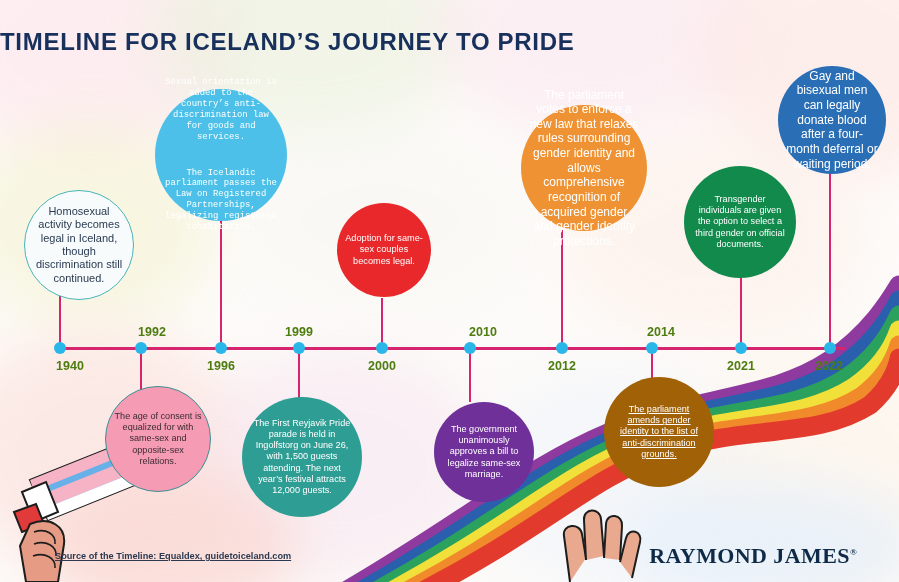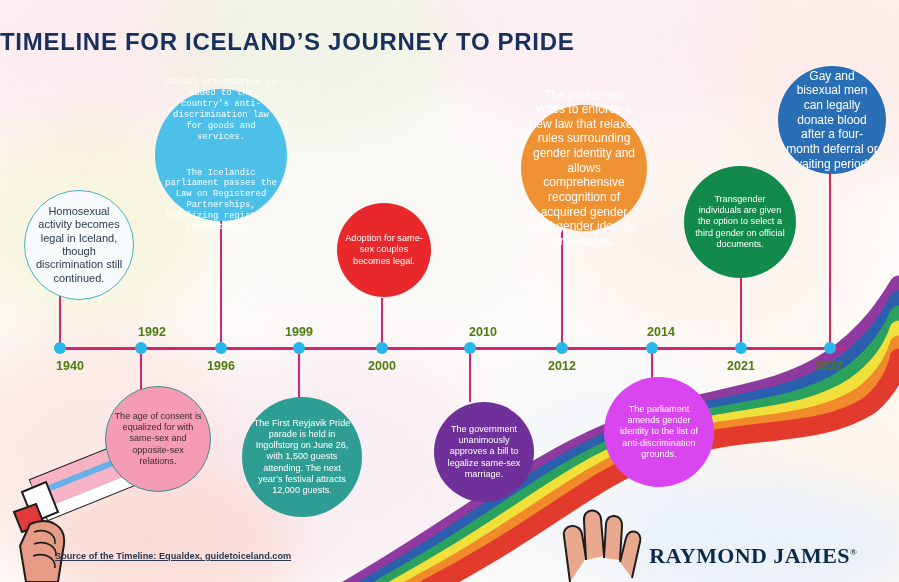--- a/index.html
+++ b/index.html
@@ -114,21 +114,21 @@
     border: 1.6px solid #3c8f94;
     color: #3a2b33;
   }
   .b-lightblue { background: #4cc0e8; color: #ffffff; font-family: Liberation Mono, monospace; }
   .b-red       { background: #e8282b; color: #ffffff; }
   .b-orange    { background: #ef9233; color: #ffffff; }
   .b-green     { background: #118a4c; color: #ffffff; }
   .b-blue      { background: #2a6fb5; color: #ffffff; }
   .b-teal      { background: #2e9e94; color: #ffffff; }
   .b-purple    { background: #70309a; color: #ffffff; }
-  .b-navy      { background: #d946ef; color: #ffffff; }
+  .b-navy      { background: #a16207; color: #ffffff; text-decoration: underline; }
 
   
   .source {
     position: absolute;
     left: 55px;
     top: 551px;
     font-size: 9.2px;
     font-weight: bold;
     color: #2b3a52;
     text-decoration: underline;

